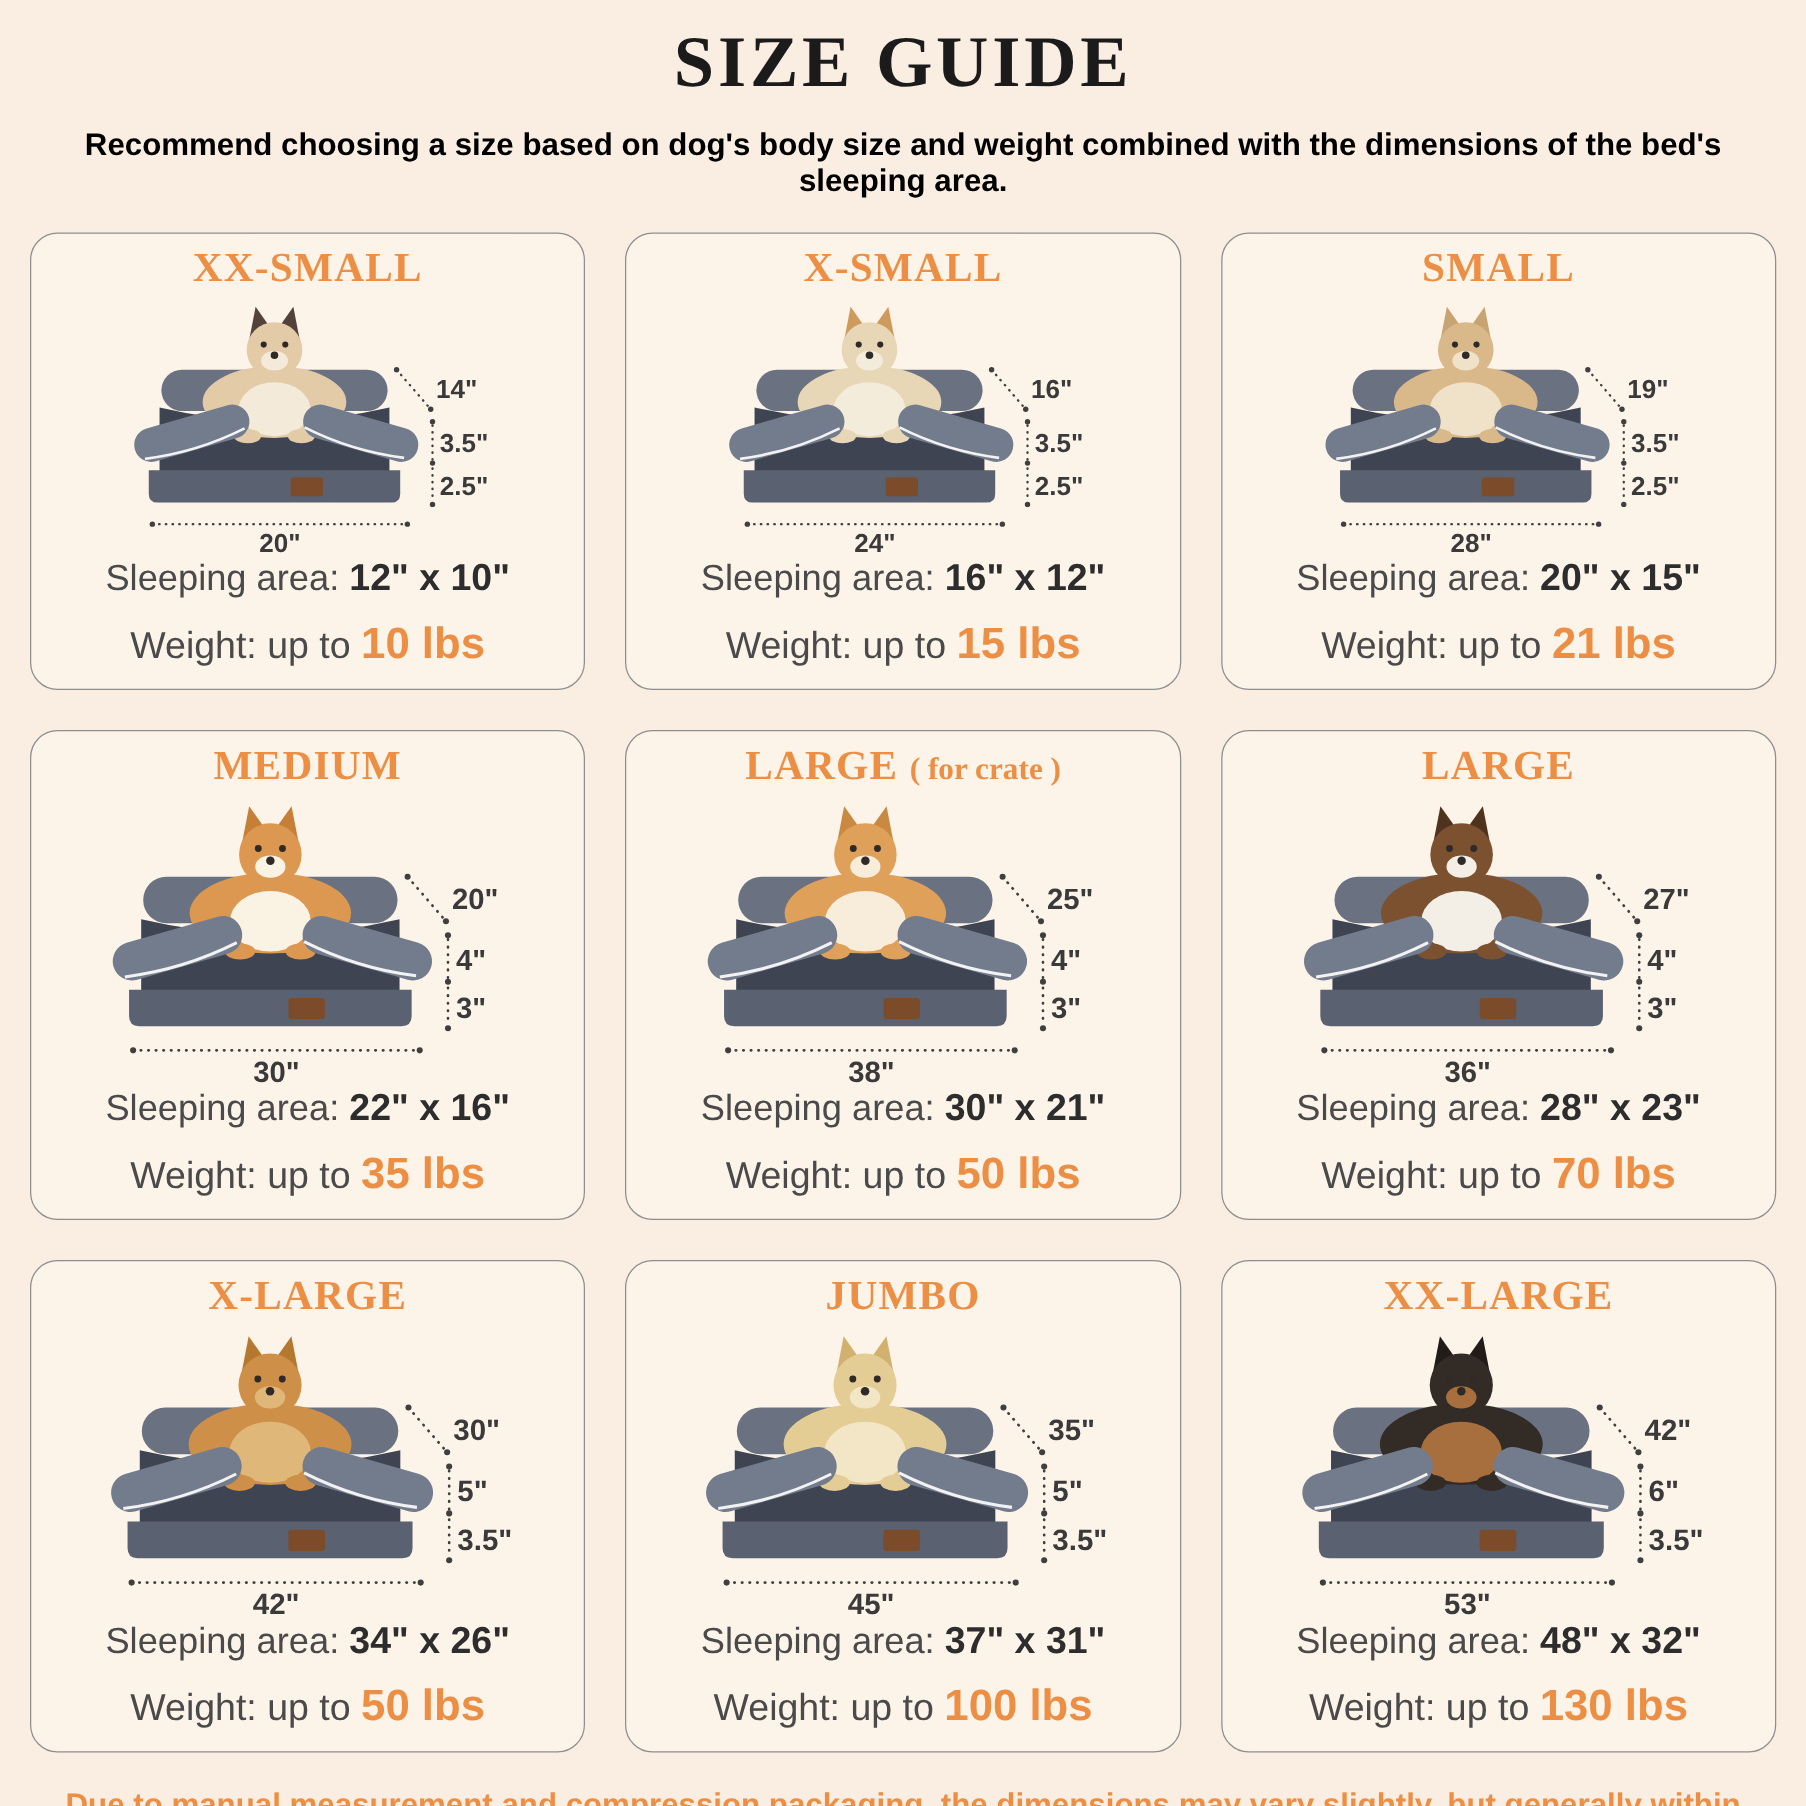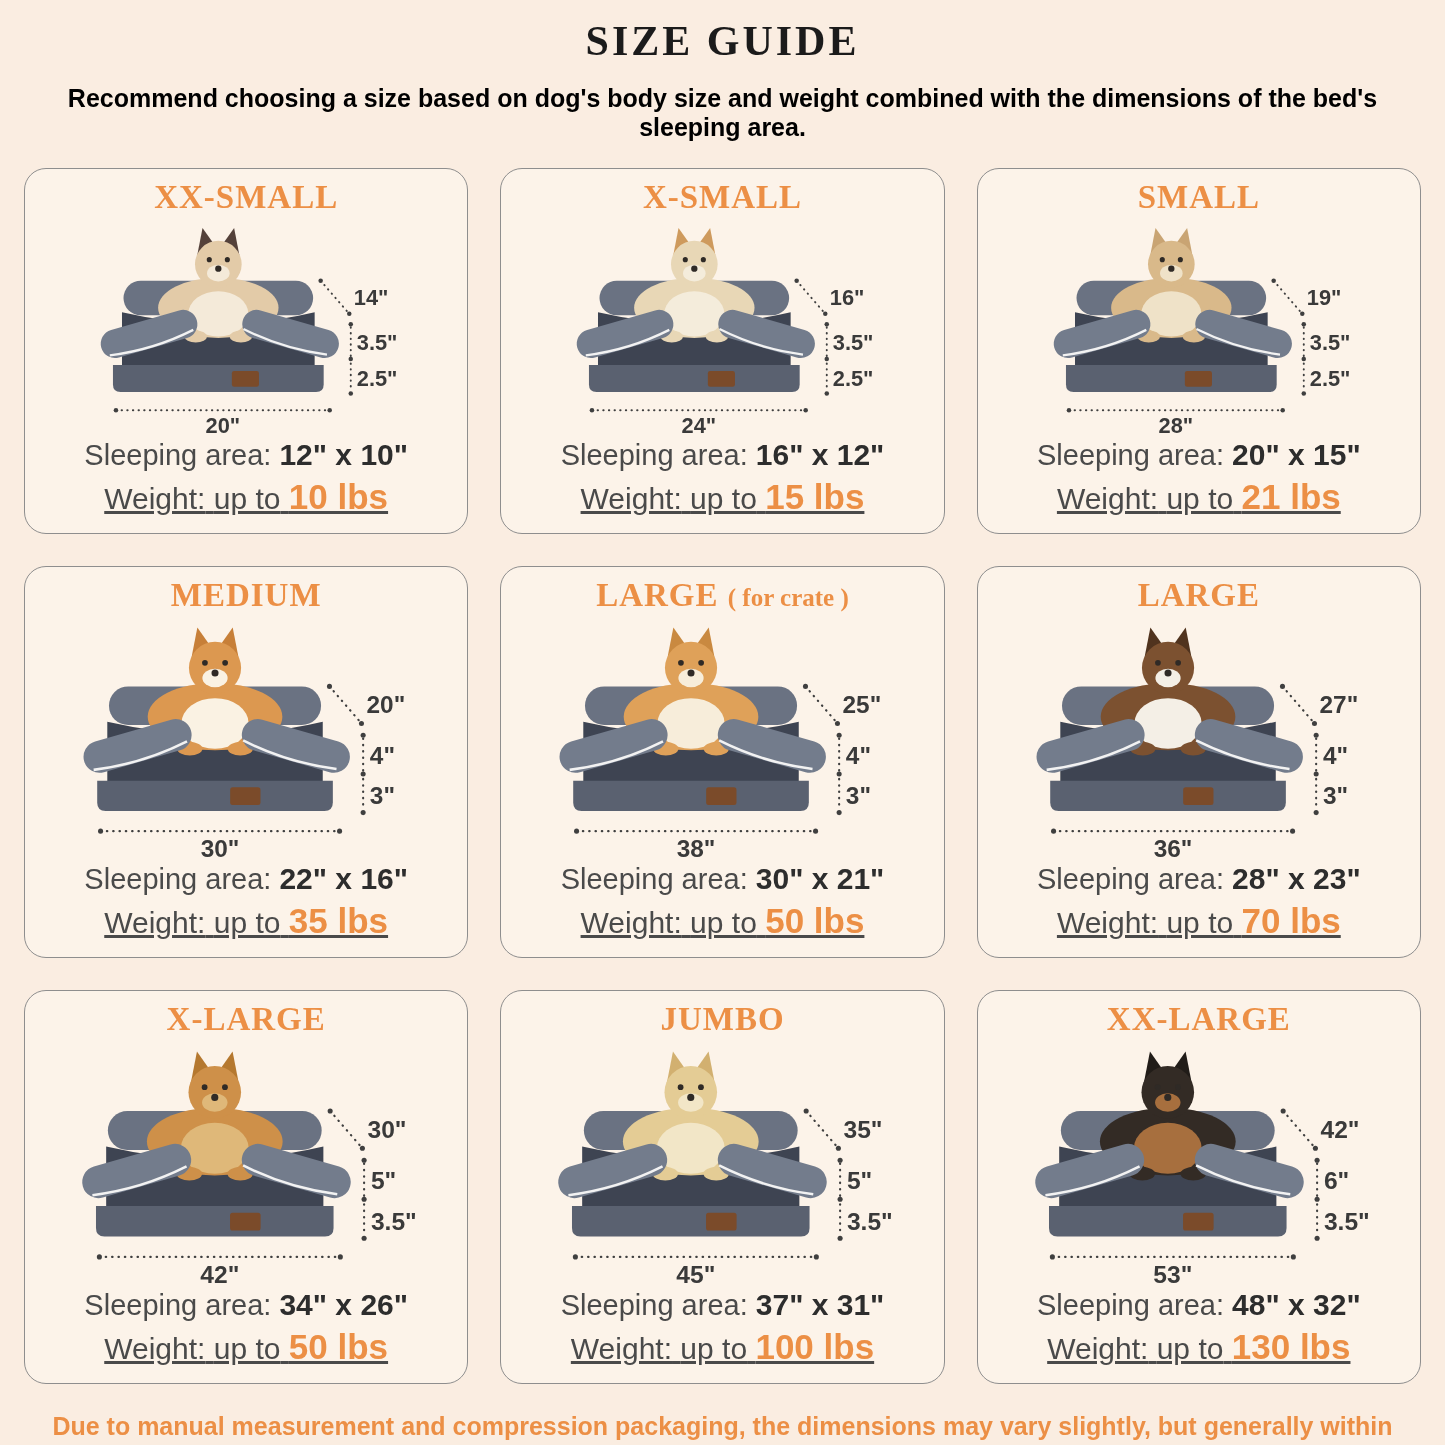--- a/index.html
+++ b/index.html
@@ -6,21 +6,21 @@
   body {
     width:1445px; height:1445px;
     background:#FAEDE1;
     font-family:"Liberation Sans", sans-serif;
     overflow:hidden;
   }
   .page { width:1445px; height:1445px; display:flex; flex-direction:column; box-sizing:border-box; }
   .header { text-align:center; padding-top:18px; }
   .title {
     font-family:"Liberation Serif", serif;
-    font-weight:bold; font-size:42px; letter-spacing:3px;
+    font-weight:bold; font-size:58px; letter-spacing:3px;
     color:#1B1B1B; line-height:1.1;
   }
   .subtitle {
     margin-top:20px; padding:0 30px;
     font-size:25px; font-weight:bold; color:#000000;
   }
   .grid {
     display:grid;
     grid-template-columns:repeat(3, 1fr);
     grid-template-rows:366px 392px 394px;
@@ -44,21 +44,21 @@
   }
   .card-title .size-note { font-size:25px; letter-spacing:0; }
   .illustration {
     flex:1 1 auto; min-height:0; width:100%;
     display:flex; justify-content:center; align-items:center;
   }
   .illustration svg { width:100%; height:100%; }
   .card-text { flex:0 0 auto; text-align:center; line-height:1.25; }
   .line-sleeping { font-size:29px; color:#4A4A4A; }
   .line-sleeping .val { font-weight:bold; color:#2D2D2D; font-size:30px; }
-  .line-weight { font-size:30px; color:#4A4A4A; margin-top:2px;text-decoration:underline; }
+  .line-weight { font-size:30px; color:#4A4A4A; margin-top:12px; }
   .line-weight .val { font-weight:bold; color:#EC8F45; font-size:35px; }
   .footnote {
     text-align:center; margin-top:28px; padding:0 32px;
     font-size:25px; font-weight:bold; color:#EC8F45;
   }
 </style>
 </head>
 <body>
 
 <div class="page">

